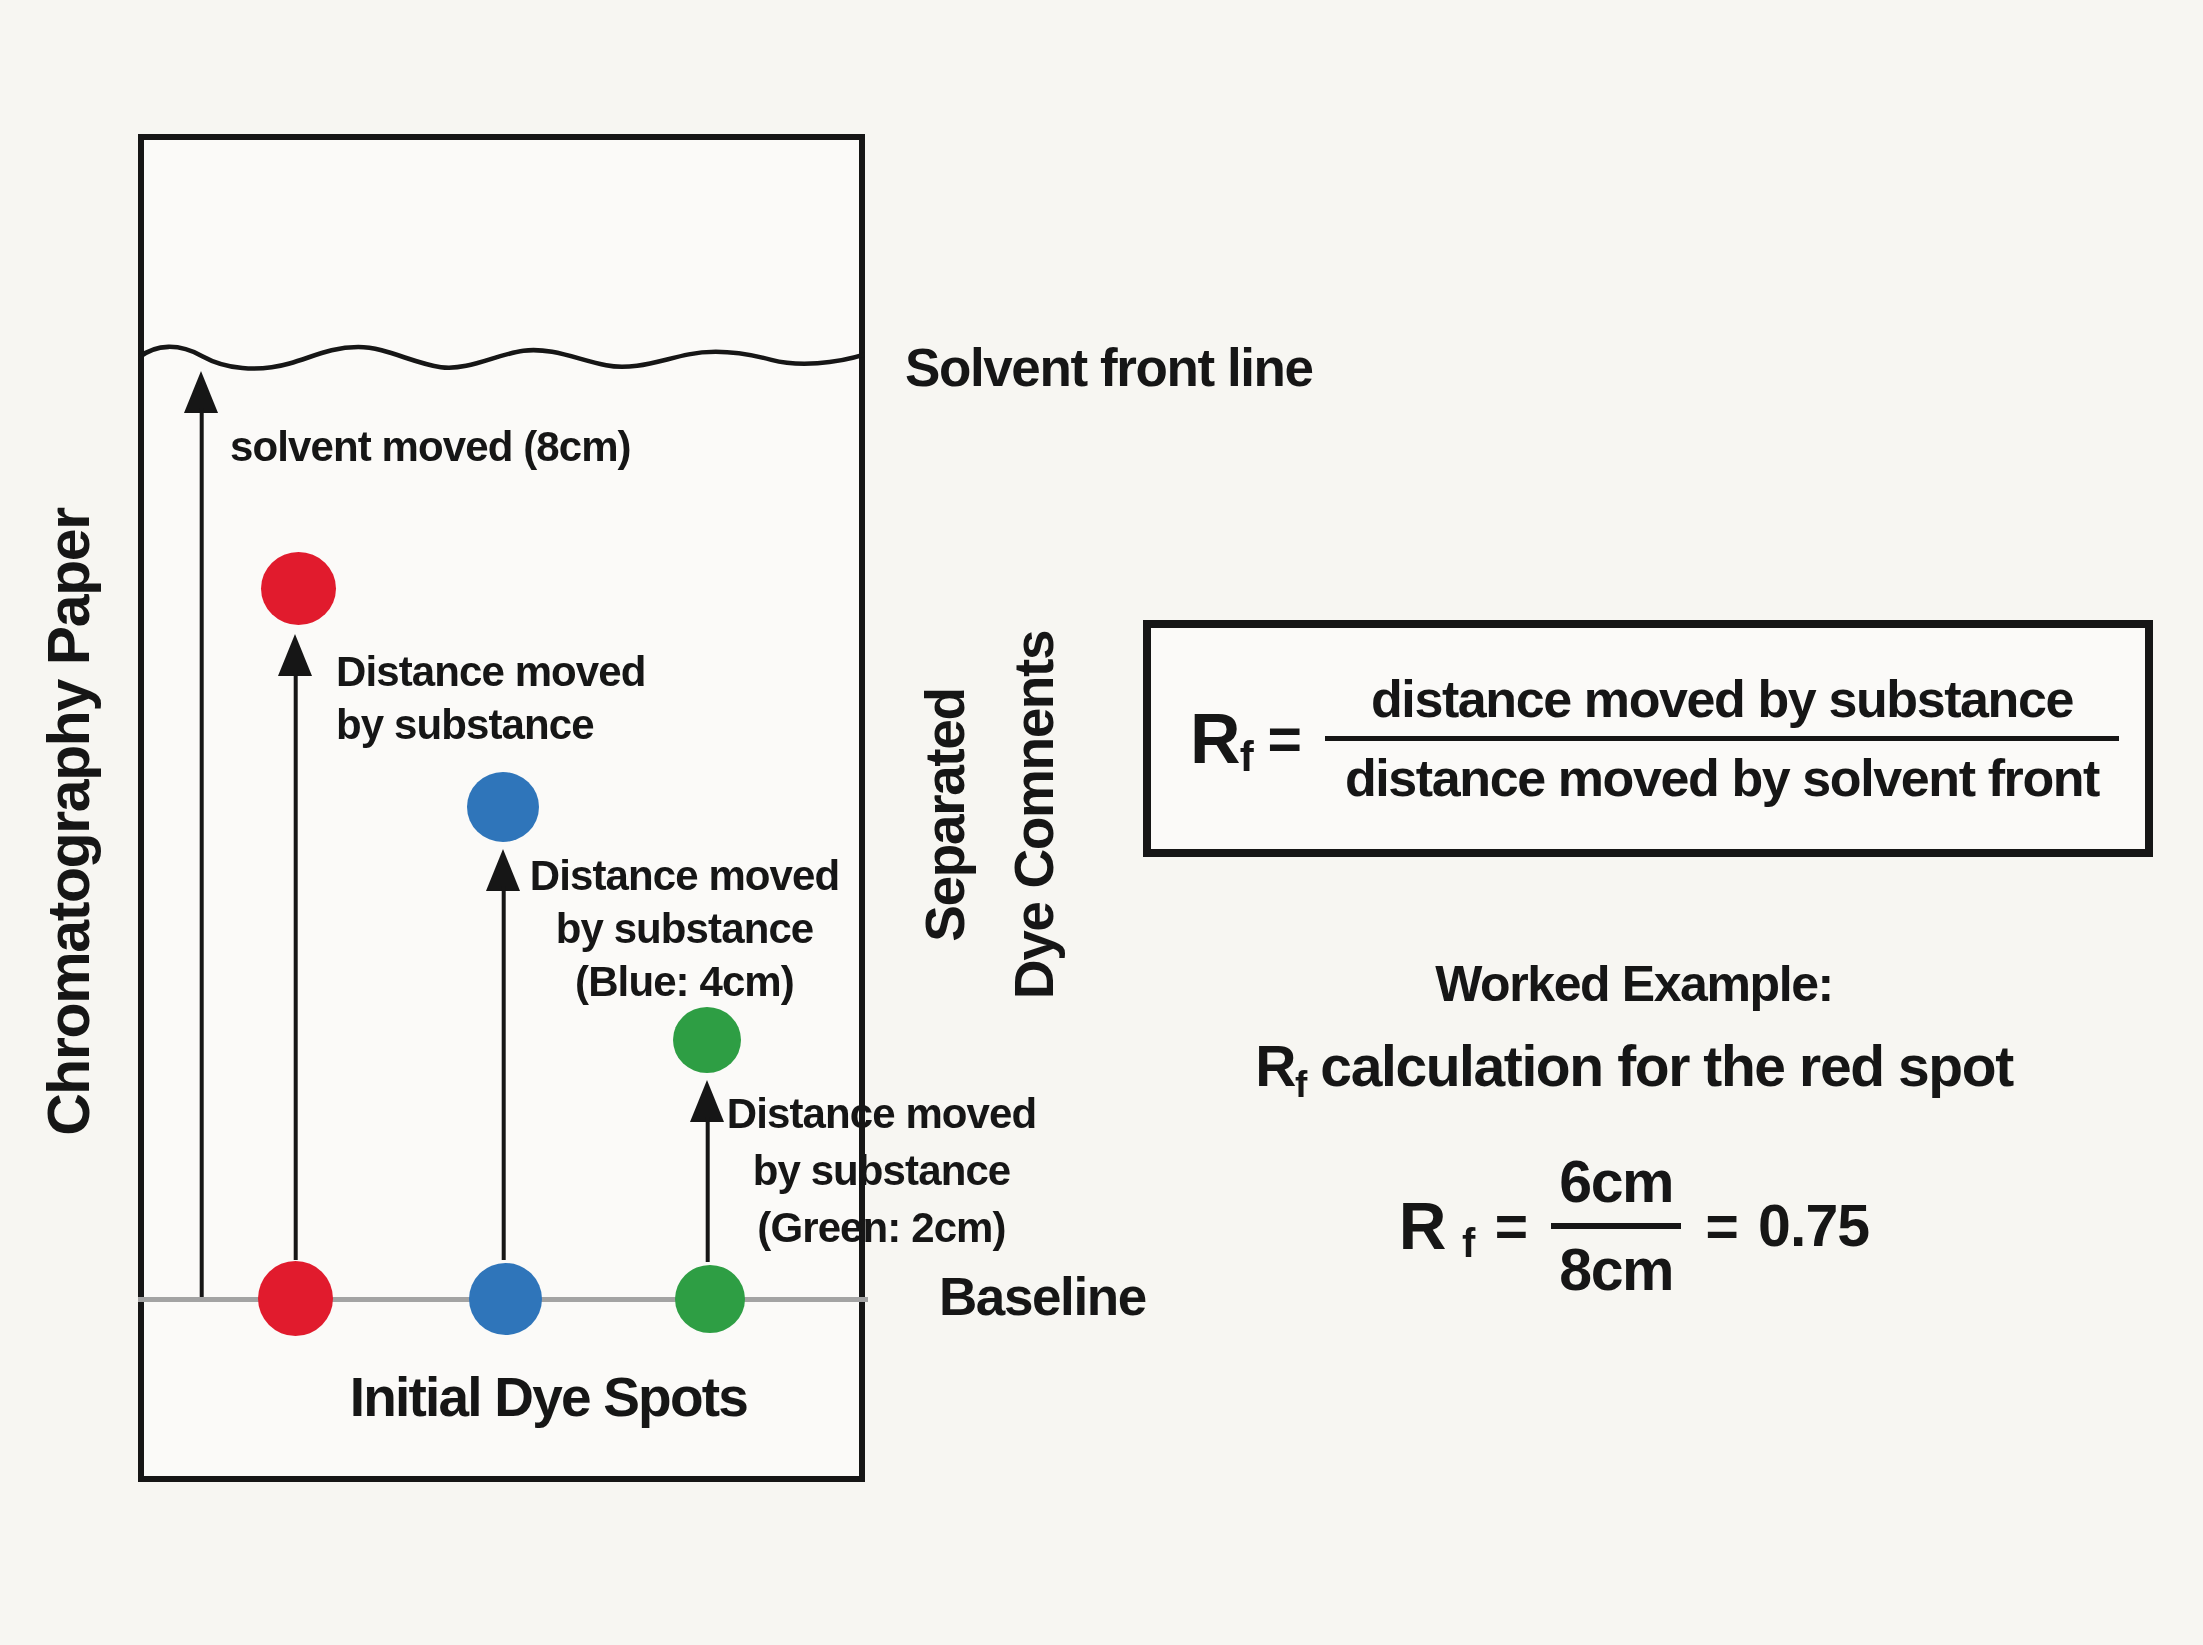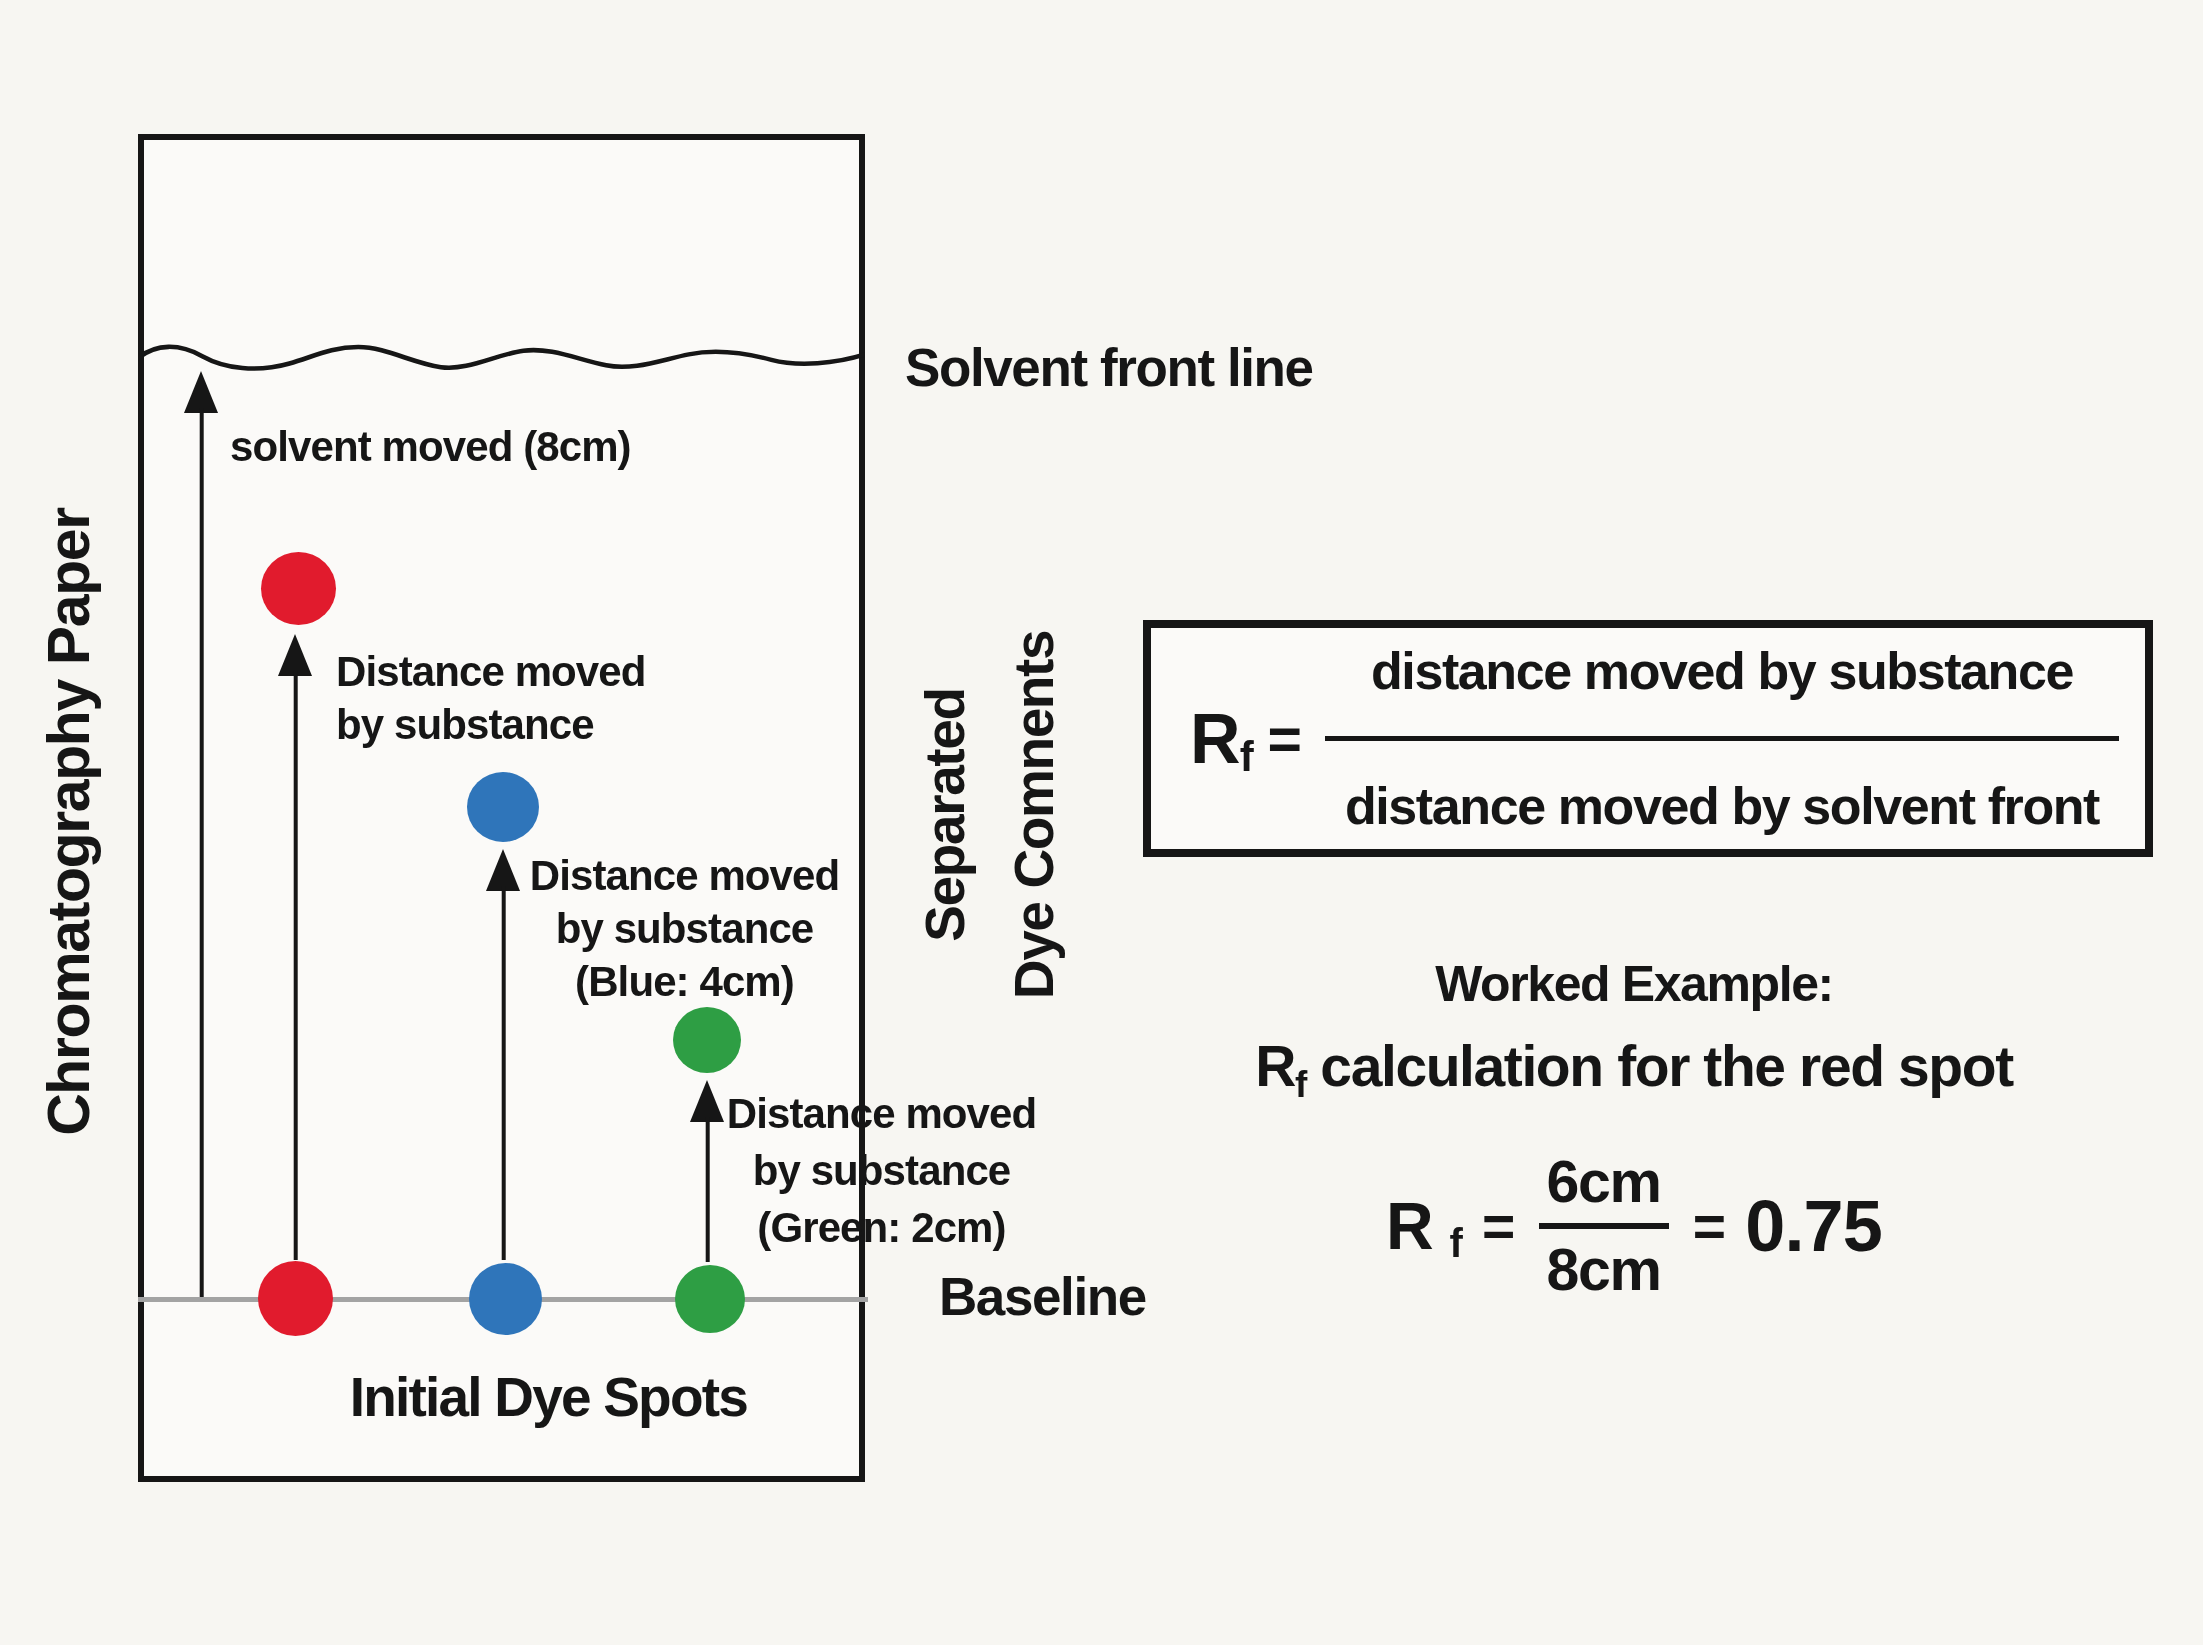--- a/index.html
+++ b/index.html
@@ -43,39 +43,39 @@
   #lbl-separated{left:990px;top:815px;transform:translate(-50%,-50%) rotate(-90deg);
               font-size:55px;line-height:89px;white-space:nowrap;text-align:center;letter-spacing:-1.4px;}
   
   .fbox{position:absolute;left:1143px;top:620px;width:1010px;height:237px;
         border:8.3px solid #161616;box-sizing:border-box;background:#fbfaf8;
         display:flex;align-items:center;padding:0 26px 0 39px;z-index:6;}
   .rf-group{display:flex;align-items:center;font-weight:700;}
   .rsym{font-size:70px;letter-spacing:-0.9px;}
   .rsub{font-size:42px;margin-top:37px;letter-spacing:-0.9px;}
   .req{font-size:59px;margin-left:14.7px;letter-spacing:-0.9px;}
-  .fraction{flex:1;display:flex;flex-direction:column;align-items:center;margin-left:24px;font-weight:700;gap:28px;}
+  .fraction{flex:1;display:flex;flex-direction:column;align-items:center;margin-left:24px;font-weight:700;}
   .fraction .num,.fraction .den{font-size:52px;letter-spacing:-1.4px;white-space:nowrap;}
   .fraction .bar{height:5.5px;background:#161616;width:100%;margin:6.4px 0;}
   
   #worked-title{position:absolute;left:1221px;top:955px;width:826px;text-align:center;
                 font-weight:700;z-index:6;letter-spacing:-1.4px;}
   #worked-title .t1{font-size:50px;}
   #worked-title .t2{font-size:57px;margin-top:20px;}
   #worked-title .t2 .sub{font-size:37px;vertical-align:-11px;}
   #worked-eq{position:absolute;left:1377px;top:1134px;width:514px;height:184px;
              display:flex;align-items:center;justify-content:center;gap:16.5px;
              font-weight:700;z-index:6;letter-spacing:-0.9px;}
   #worked-eq .wsym{font-size:66px;}
   #worked-eq .wsub{font-size:40px;margin-top:35px;}
   #worked-eq .weq{font-size:57px;margin:0 3.7px;}
   .wfrac{display:flex;flex-direction:column;align-items:center;width:138px;}
   .wfrac .num,.wfrac .den{font-size:59px;letter-spacing:-1.4px;}
   .wfrac .bar{height:5.5px;background:#161616;width:130px;margin:7.3px 0;}
-  #worked-eq .wres{font-size:72px;}
+  #worked-eq .wres{font-size:59px;}
 </style>
 </head>
 <body>
 
 <div id="canvas">
 
   <div class="paper"></div>
 
   <svg class="wave" viewBox="0 0 792 80" preserveAspectRatio="none">
     <path d="M0,34 C20,18 45,18 70,32 C95,46 130,50 165,40 C190,33 210,22 240,22 C270,22 300,40 330,44 C360,48 390,30 420,26 C450,22 480,36 510,42 C540,48 570,36 600,30 C630,24 660,28 690,36 C720,44 760,40 792,30" fill="none" stroke="#161616" stroke-width="5" stroke-linecap="round"></path>

